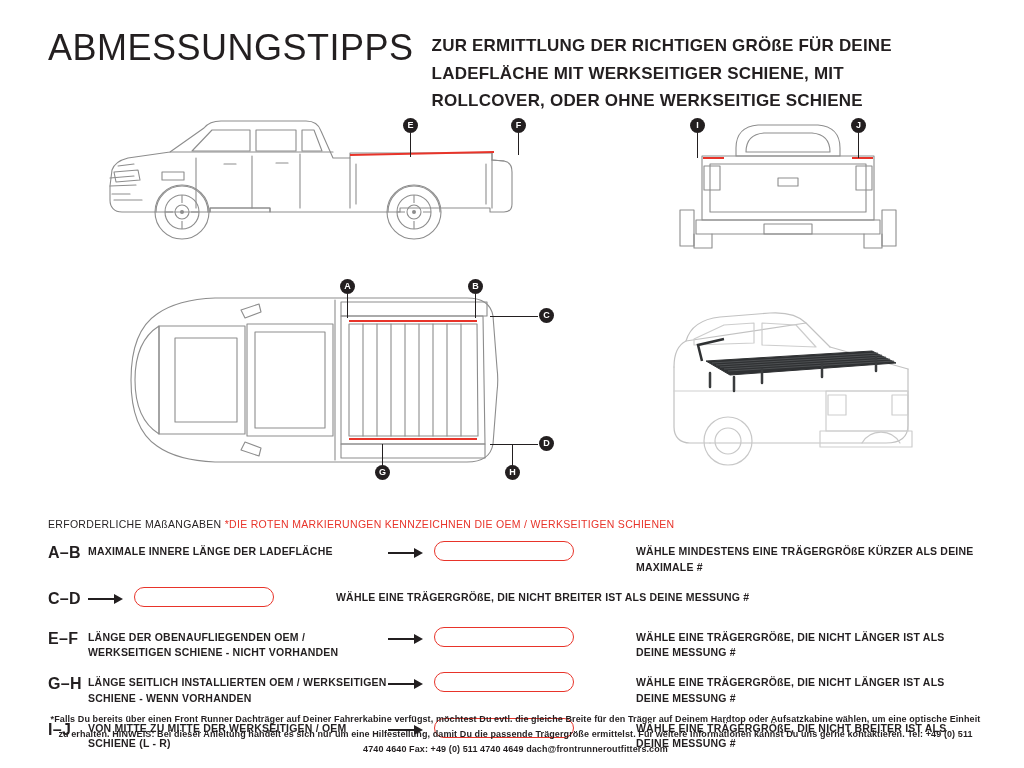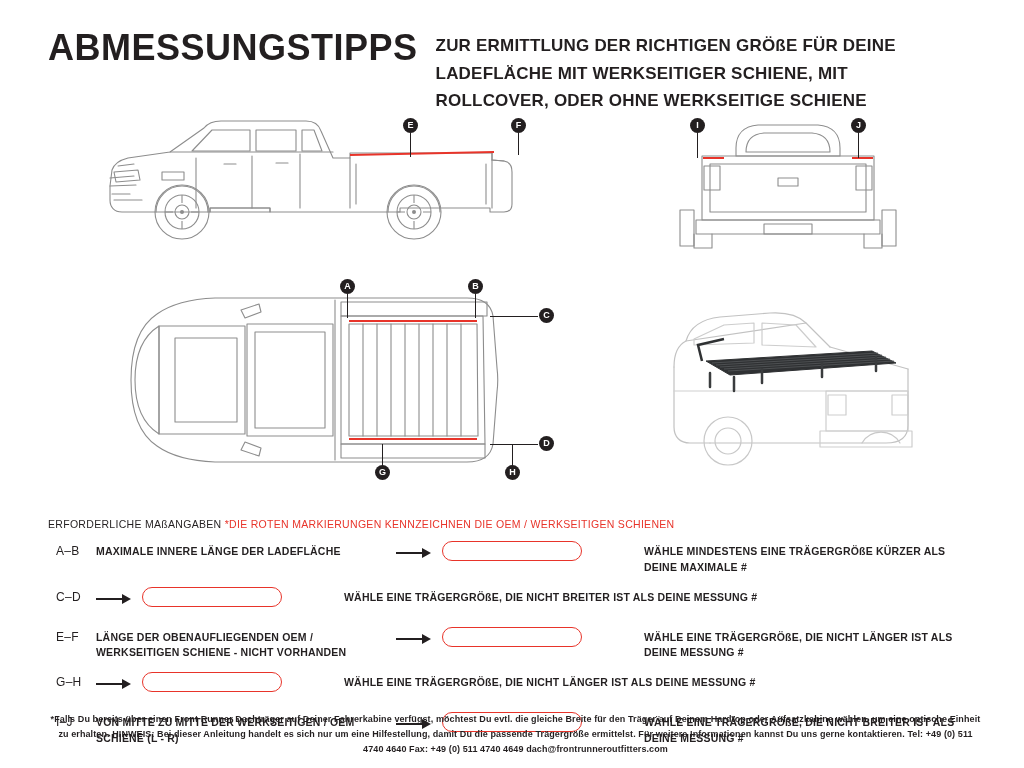--- a/index.html
+++ b/index.html
@@ -17,21 +17,21 @@
 
   
   .header {
     position: absolute;
     left: 48px; top: 26px; right: 40px;
     display: flex;
     align-items: flex-start;
   }
   .title {
     font-size: 36px;
-    font-weight: bold;
+    font-weight: normal;
     letter-spacing: 0.5px;
     line-height: 1;
     white-space: nowrap;
     margin-right: 18px;
     padding-top: 4px;
   }
   .subtitle {
     font-size: 17px;
     font-weight: bold;
     line-height: 1.62;
@@ -73,26 +73,25 @@
   .rows { position: absolute; left: 48px; top: 540px; width: 930px; }
   .row {
     position: relative;
     display: flex;
     align-items: flex-start;
     margin-bottom: 10px;
     min-height: 30px;
   }
   .row .code {
     width: 40px;
-    font-size: 12px;
-    font-weight: normal;
+    font-size: 16px;
+    font-weight: bold;
     letter-spacing: 0.3px;
     padding-top: 4px;
     flex: none;
-    margin-left: 8px;
   }
   .row .desc {
     width: 300px;
     font-size: 10.5px;
     font-weight: bold;
     letter-spacing: 0.2px;
     line-height: 1.5;
     padding-top: 4px;
     flex: none;
   }
@@ -374,20 +373,21 @@
       <input class="inputbox" type="text" value="" style="">
       <div class="arrow2">
           <div class="shaft"></div>
           <div class="head"></div>
         </div>
       <div class="result">WÄHLE EINE TRÄGERGRÖßE, DIE NICHT LÄNGER IST ALS DEINE MESSUNG #</div>
     </div>
 
     <div class="row">
       <div class="code">G–H</div>
+      <div class="desc">LÄNGE SEITLICH INSTALLIERTEN OEM / WERKSEITIGEN SCHIENE - WENN VORHANDEN</div>
       <div class="arrow">
           <div class="shaft"></div>
           <div class="head"></div>
         </div>
       <input class="inputbox" type="text" value="" style="">
       <div class="arrow2">
           <div class="shaft"></div>
           <div class="head"></div>
         </div>
       <div class="result">WÄHLE EINE TRÄGERGRÖßE, DIE NICHT LÄNGER IST ALS DEINE MESSUNG #</div>

